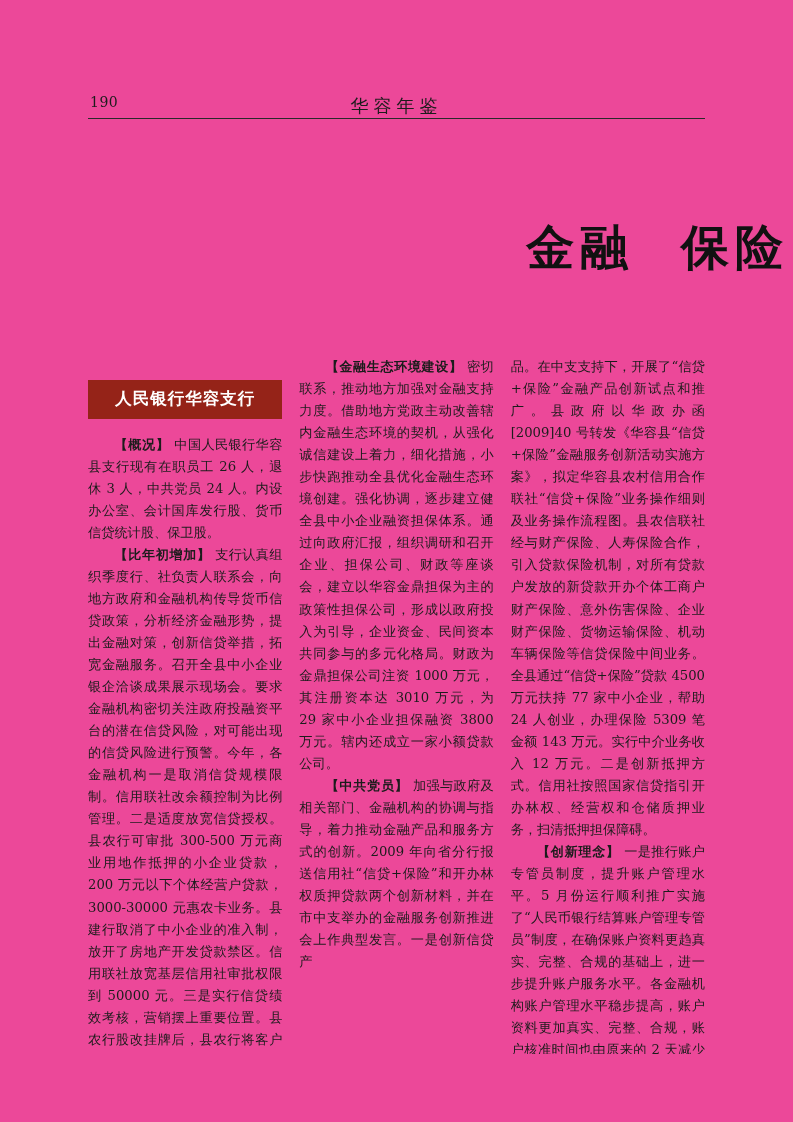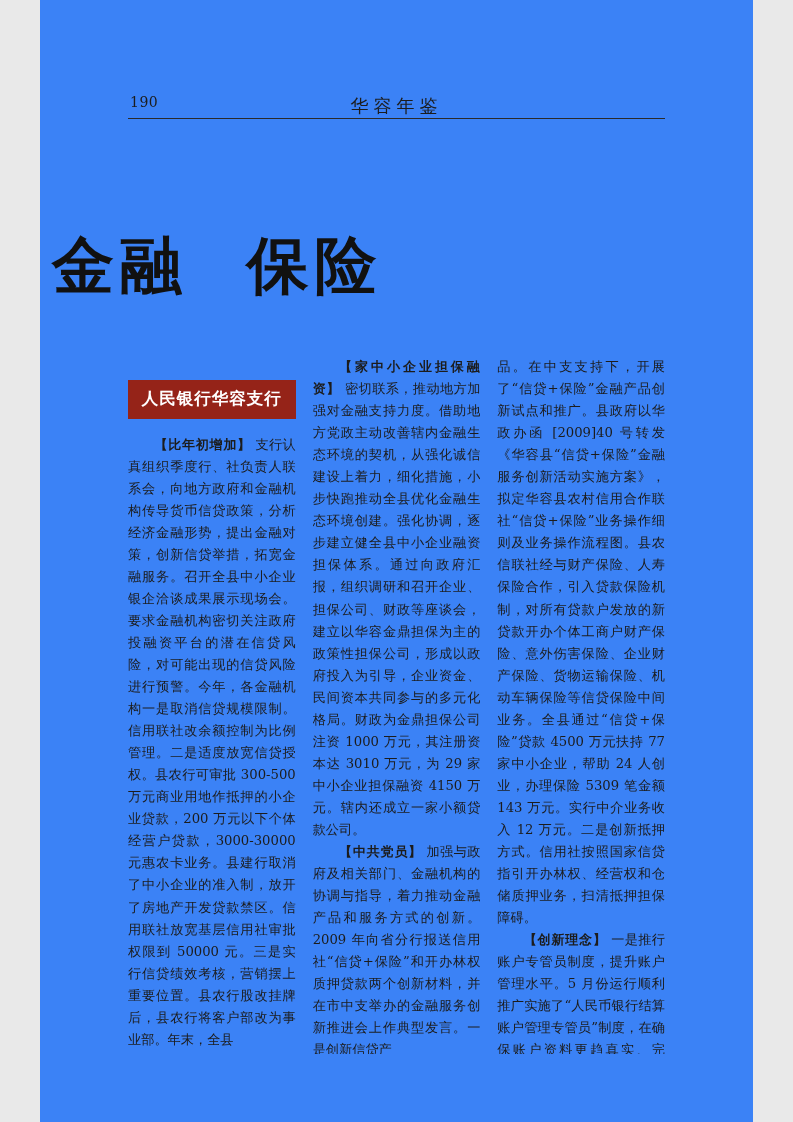--- a/index.html
+++ b/index.html
@@ -1,20 +1,20 @@
 <!DOCTYPE html>
 <html><head>
 <meta charset="utf-8">
 <style>
   html,body { margin:0; padding:0; background:#e9e9e9; }
   .page {
     position:relative;
-    width:713px; height:1122px;
+    width:793px; height:1122px;
     margin:0 auto;
-    background:#3b82f6;
+    background:#ec4899;
     font-family:"DejaVu Serif","Liberation Serif",serif;
     color:#1c1c1c;
     overflow:hidden;
   }
 
   
   .running-head {
     position:absolute; top:94px; left:88px; right:88px;
     height:24px;
     border-bottom:1.5px solid #2a2a2a;
@@ -22,22 +22,22 @@
   }
   .page-num { position:absolute; left:2px; top:0; letter-spacing:0.5px; }
   .book-title {
     position:absolute; left:50%; transform:translateX(-50%); top:0;
     letter-spacing:5px; font-size:18px;
   }
 
   
   .chapter-title {
     position:absolute; top:212px; left:0; right:0;
-    margin:12px; text-align:left;
-    font-size:62px; font-weight:bold;
+    margin:4px; text-align:right;
+    font-size:48px; font-weight:bold;
     letter-spacing:6px; word-spacing:0.5em;
     color:#111;
   }
 
   
   .columns {
     position:absolute; top:356px; left:88px; right:88px; height:698px;
     display:flex; gap:17px;
     overflow:hidden;
   }
@@ -76,29 +76,33 @@
 
   <h1 class="chapter-title">金融 保险</h1>
 
   <div class="columns">
 
     <div class="col">
       <div class="section-box">
         <span>人民银行华容支行</span>
       </div>
       <p class="para">
+        <span class="plabel">【概况】</span>
+        <span>中国人民银行华容县支行现有在职员工 26 人，退休 3 人，中共党员 24 人。内设办公室、会计国库发行股、货币信贷统计股、保卫股。</span>
+      </p>
+      <p class="para">
         <span class="plabel">【比年初增加】</span>
         <span>支行认真组织季度行、社负责人联系会，向地方政府和金融机构传导货币信贷政策，分析经济金融形势，提出金融对策，创新信贷举措，拓宽金融服务。召开全县中小企业银企洽谈成果展示现场会。要求金融机构密切关注政府投融资平台的潜在信贷风险，对可能出现的信贷风险进行预警。今年，各金融机构一是取消信贷规模限制。信用联社改余额控制为比例管理。二是适度放宽信贷授权。县农行可审批 300-500 万元商业用地作抵押的小企业贷款，200 万元以下个体经营户贷款，3000-30000 元惠农卡业务。县建行取消了中小企业的准入制，放开了房地产开发贷款禁区。信用联社放宽基层信用社审批权限到 50000 元。三是实行信贷绩效考核，营销摆上重要位置。县农行股改挂牌后，县农行将客户部改为事业部。年末，全县</span>
       </p>
     </div>
 
     <div class="col">
       <p class="para">
-        <span class="plabel">【家中小企业担保融资】</span>
-        <span>密切联系，推动地方加强对金融支持力度。借助地方党政主动改善辖内金融生态环境的契机，从强化诚信建设上着力，细化措施，小步快跑推动全县优化金融生态环境创建。强化协调，逐步建立健全县中小企业融资担保体系。通过向政府汇报，组织调研和召开企业、担保公司、财政等座谈会，建立以华容金鼎担保为主的政策性担保公司，形成以政府投入为引导，企业资金、民间资本共同参与的多元化格局。财政为金鼎担保公司注资 1000 万元，其注册资本达 3010 万元，为 29 家中小企业担保融资 4150 万元。辖内还成立一家小额贷款公司。</span>
+        <span class="plabel">【金融生态环境建设】</span>
+        <span>密切联系，推动地方加强对金融支持力度。借助地方党政主动改善辖内金融生态环境的契机，从强化诚信建设上着力，细化措施，小步快跑推动全县优化金融生态环境创建。强化协调，逐步建立健全县中小企业融资担保体系。通过向政府汇报，组织调研和召开企业、担保公司、财政等座谈会，建立以华容金鼎担保为主的政策性担保公司，形成以政府投入为引导，企业资金、民间资本共同参与的多元化格局。财政为金鼎担保公司注资 1000 万元，其注册资本达 3010 万元，为 29 家中小企业担保融资 3800 万元。辖内还成立一家小额贷款公司。</span>
       </p>
       <p class="para">
         <span class="plabel">【中共党员】</span>
         <span>加强与政府及相关部门、金融机构的协调与指导，着力推动金融产品和服务方式的创新。2009 年向省分行报送信用社“信贷+保险”和开办林权质押贷款两个创新材料，并在市中支举办的金融服务创新推进会上作典型发言。一是创新信贷产</span>
       </p>
     </div>
 
     <div class="col">
       <p class="cont">
         <span>品。在中支支持下，开展了“信贷+保险”金融产品创新试点和推广。县政府以华政办函 [2009]40 号转发《华容县“信贷+保险”金融服务创新活动实施方案》，拟定华容县农村信用合作联社“信贷+保险”业务操作细则及业务操作流程图。县农信联社经与财产保险、人寿保险合作，引入贷款保险机制，对所有贷款户发放的新贷款开办个体工商户财产保险、意外伤害保险、企业财产保险、货物运输保险、机动车辆保险等信贷保险中间业务。全县通过“信贷+保险”贷款 4500 万元扶持 77 家中小企业，帮助 24 人创业，办理保险 5309 笔金额 143 万元。实行中介业务收入 12 万元。二是创新抵押方式。信用社按照国家信贷指引开办林权、经营权和仓储质押业务，扫清抵押担保障碍。</span>

